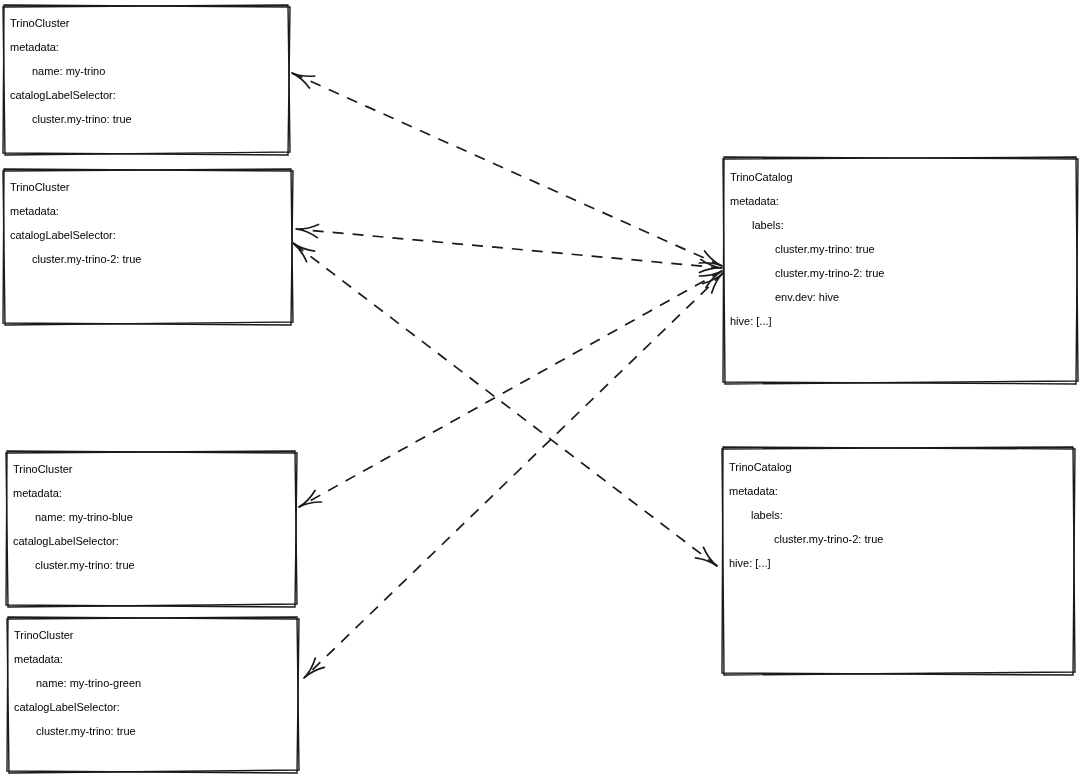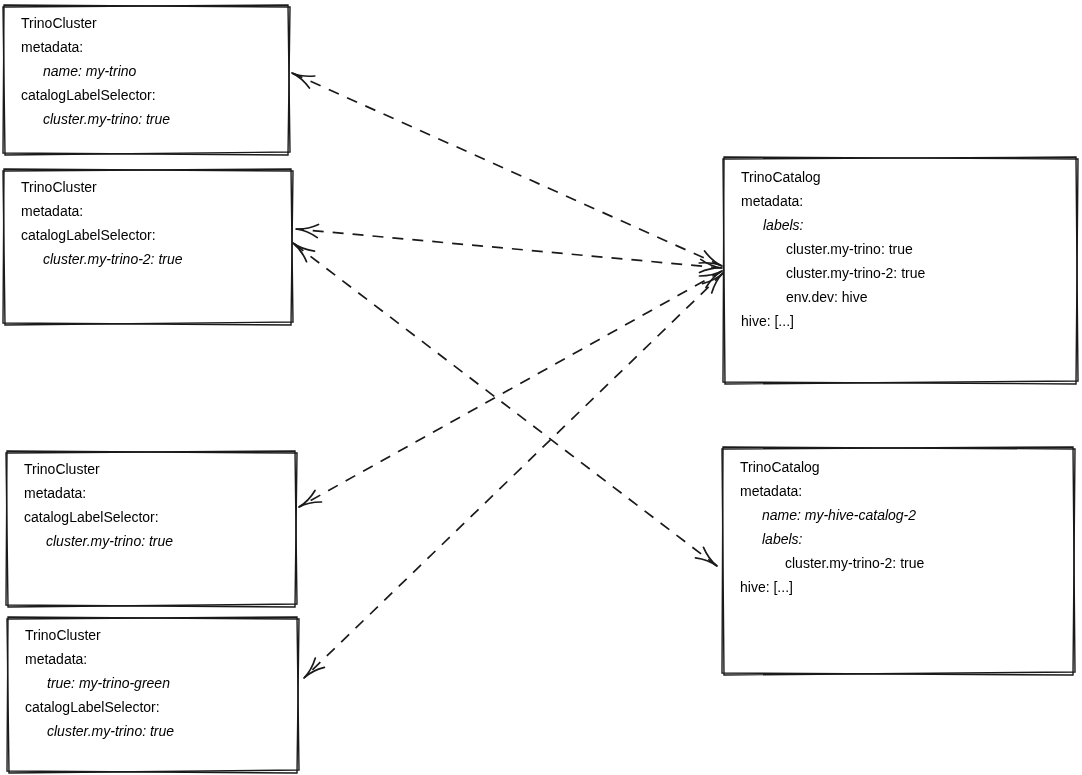--- a/index.html
+++ b/index.html
@@ -6,24 +6,24 @@
   #canvas {
     position:relative; width:1082px; height:775px; background:#ffffff;
     font-family:"Liberation Sans", sans-serif; overflow:hidden;
   }
   #layer { position:absolute; left:0; top:0; width:1082px; height:775px; }
   .bline  { fill:none; stroke:#1a1a1a; stroke-width:1.4; }
   .bfill  { fill:#ffffff; stroke:#1a1a1a; stroke-width:1.4; }
   .dash   { fill:none; stroke:#1a1a1a; stroke-width:1.7; stroke-dasharray:11 9; }
   .head   { fill:none; stroke:#1a1a1a; stroke-width:1.7; stroke-linecap:round; }
   .box {
-    position:absolute; box-sizing:border-box; padding:6px 18px;
-    color:#000; font-size:14px; line-height:24px; white-space:nowrap;
+    position:absolute; box-sizing:border-box; padding:6px 7px;
+    color:#000; font-size:11px; line-height:24px; white-space:nowrap;
   }
-  .ln[data-indent="1"] { padding-left:22px;font-style:italic; }
+  .ln[data-indent="1"] { padding-left:22px; }
   .ln[data-indent="2"] { padding-left:45px; }
 </style>
 </head>
 <body>
 
 <div id="canvas">
 
   <svg id="layer" viewBox="0 0 1082 775" xmlns="http://www.w3.org/2000/svg">
     <g>
       <path class="bfill" d="M 3,7 L 288,5 L 290,152 L 5,155 Z"></path>
@@ -84,44 +84,44 @@
   <div class="box" style="left:3px;top:169px;width:290px;height:156px">
     <div class="ln" data-indent="0">TrinoCluster</div>
     <div class="ln" data-indent="0">metadata:</div>
     <div class="ln" data-indent="0">catalogLabelSelector:</div>
     <div class="ln" data-indent="1">cluster.my-trino-2: true</div>
   </div>
 
   <div class="box" style="left:6px;top:451px;width:291px;height:156px">
     <div class="ln" data-indent="0">TrinoCluster</div>
     <div class="ln" data-indent="0">metadata:</div>
+    <div class="ln" data-indent="1">name: my-trino-blue</div>
     <div class="ln" data-indent="0">catalogLabelSelector:</div>
     <div class="ln" data-indent="1">cluster.my-trino: true</div>
   </div>
 
   <div class="box" style="left:7px;top:617px;width:292px;height:156px">
     <div class="ln" data-indent="0">TrinoCluster</div>
     <div class="ln" data-indent="0">metadata:</div>
-    <div class="ln" data-indent="1">true: my-trino-green</div>
+    <div class="ln" data-indent="1">name: my-trino-green</div>
     <div class="ln" data-indent="0">catalogLabelSelector:</div>
     <div class="ln" data-indent="1">cluster.my-trino: true</div>
   </div>
 
   <div class="box" style="left:723px;top:157px;width:355px;height:227px;padding-top:8px">
     <div class="ln" data-indent="0">TrinoCatalog</div>
     <div class="ln" data-indent="0">metadata:</div>
     <div class="ln" data-indent="1">labels:</div>
     <div class="ln" data-indent="2">cluster.my-trino: true</div>
     <div class="ln" data-indent="2">cluster.my-trino-2: true</div>
     <div class="ln" data-indent="2">env.dev: hive</div>
     <div class="ln" data-indent="0">hive: [...]</div>
   </div>
 
   <div class="box" style="left:722px;top:447px;width:353px;height:228px;padding-top:8px">
     <div class="ln" data-indent="0">TrinoCatalog</div>
     <div class="ln" data-indent="0">metadata:</div>
-    <div class="ln" data-indent="1">name: my-hive-catalog-2</div>
     <div class="ln" data-indent="1">labels:</div>
     <div class="ln" data-indent="2">cluster.my-trino-2: true</div>
     <div class="ln" data-indent="0">hive: [...]</div>
   </div>
 
 </div>
 
 </body></html>

